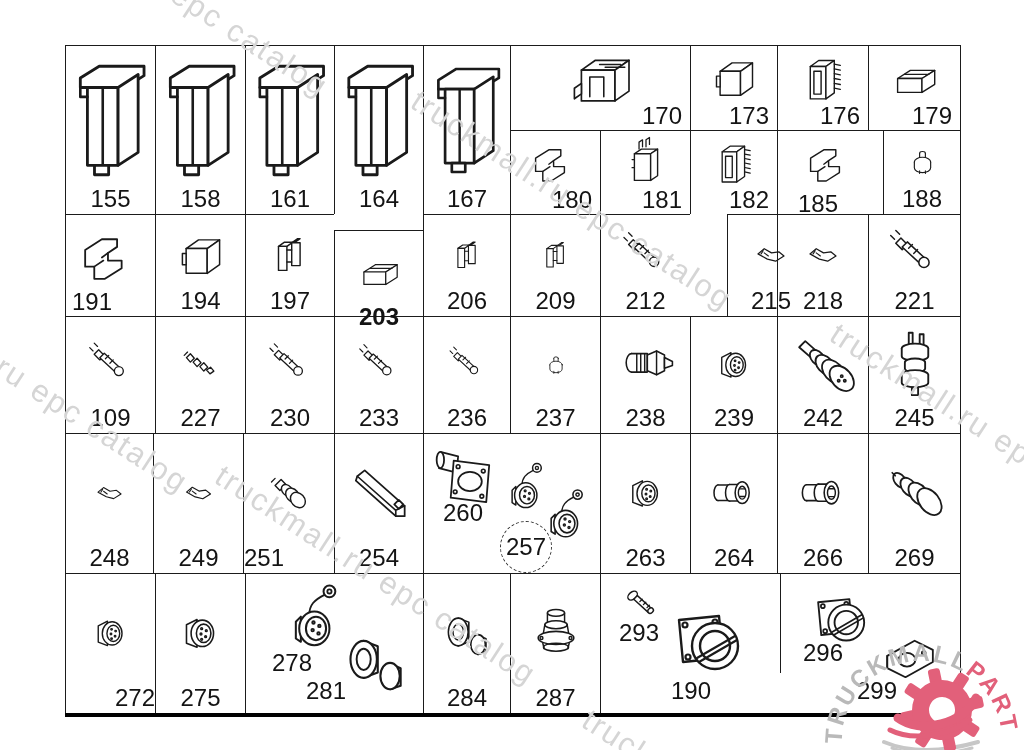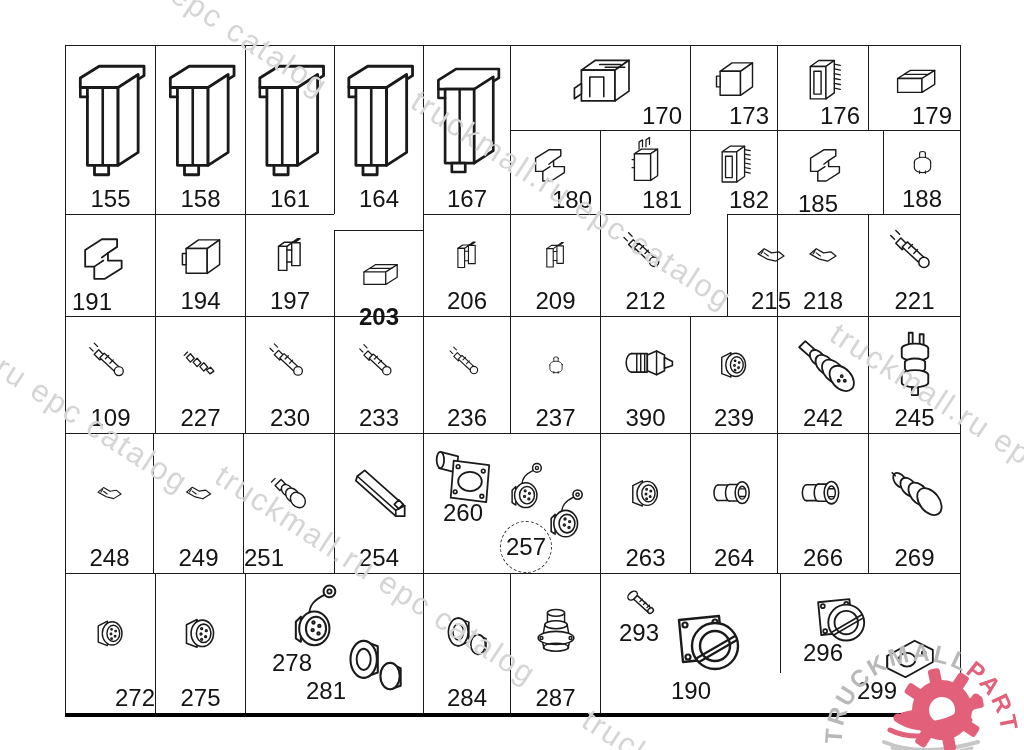--- a/index.html
+++ b/index.html
@@ -442,21 +442,21 @@
     <div class="cell" style="left: 445px; top: 271px; width: 90px; height: 117px;">
       <svg width="90" height="117">
         <use href="#g-grommet" xlink:href="#g-grommet" x="27" y="30.5" width="36" height="36"></use>
       </svg>
       <span class="num" style="left: 0px; right: 0px; bottom: 3px; text-align: center;">237</span>
     </div>
     <div class="cell" style="left: 535px; top: 271px; width: 90px; height: 117px;">
       <svg width="90" height="117">
         <use href="#g-nutconn" xlink:href="#g-nutconn" x="12" y="15.5" width="66" height="66"></use>
       </svg>
-      <span class="num" style="left: 0px; right: 0px; bottom: 3px; text-align: center;">390</span>
+      <span class="num" style="left: 0px; right: 0px; bottom: 3px; text-align: center;">238</span>
     </div>
     <div class="cell" style="left: 625px; top: 271px; width: 87px; height: 117px;">
       <svg width="87" height="117">
         <use href="#g-roundface" xlink:href="#g-roundface" x="14.5" y="19.5" width="58" height="58"></use>
       </svg>
       <span class="num" style="left: 0px; right: 0px; bottom: 3px; text-align: center;">239</span>
     </div>
     <div class="cell" style="left: 712px; top: 271px; width: 91px; height: 117px;">
       <svg width="91" height="117">
         <use href="#g-cable" xlink:href="#g-cable" x="7.5" y="10.5" width="76" height="76"></use>

